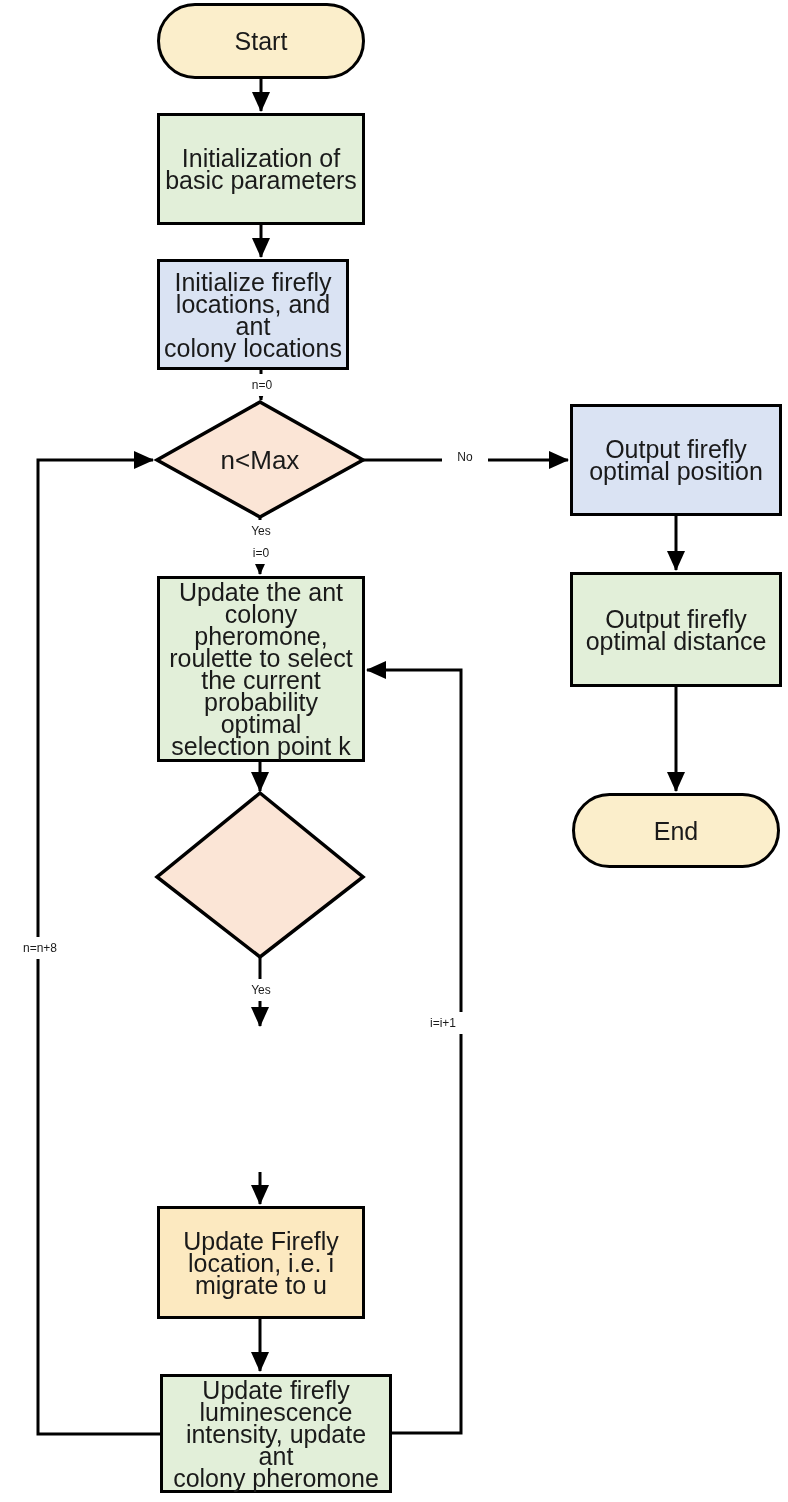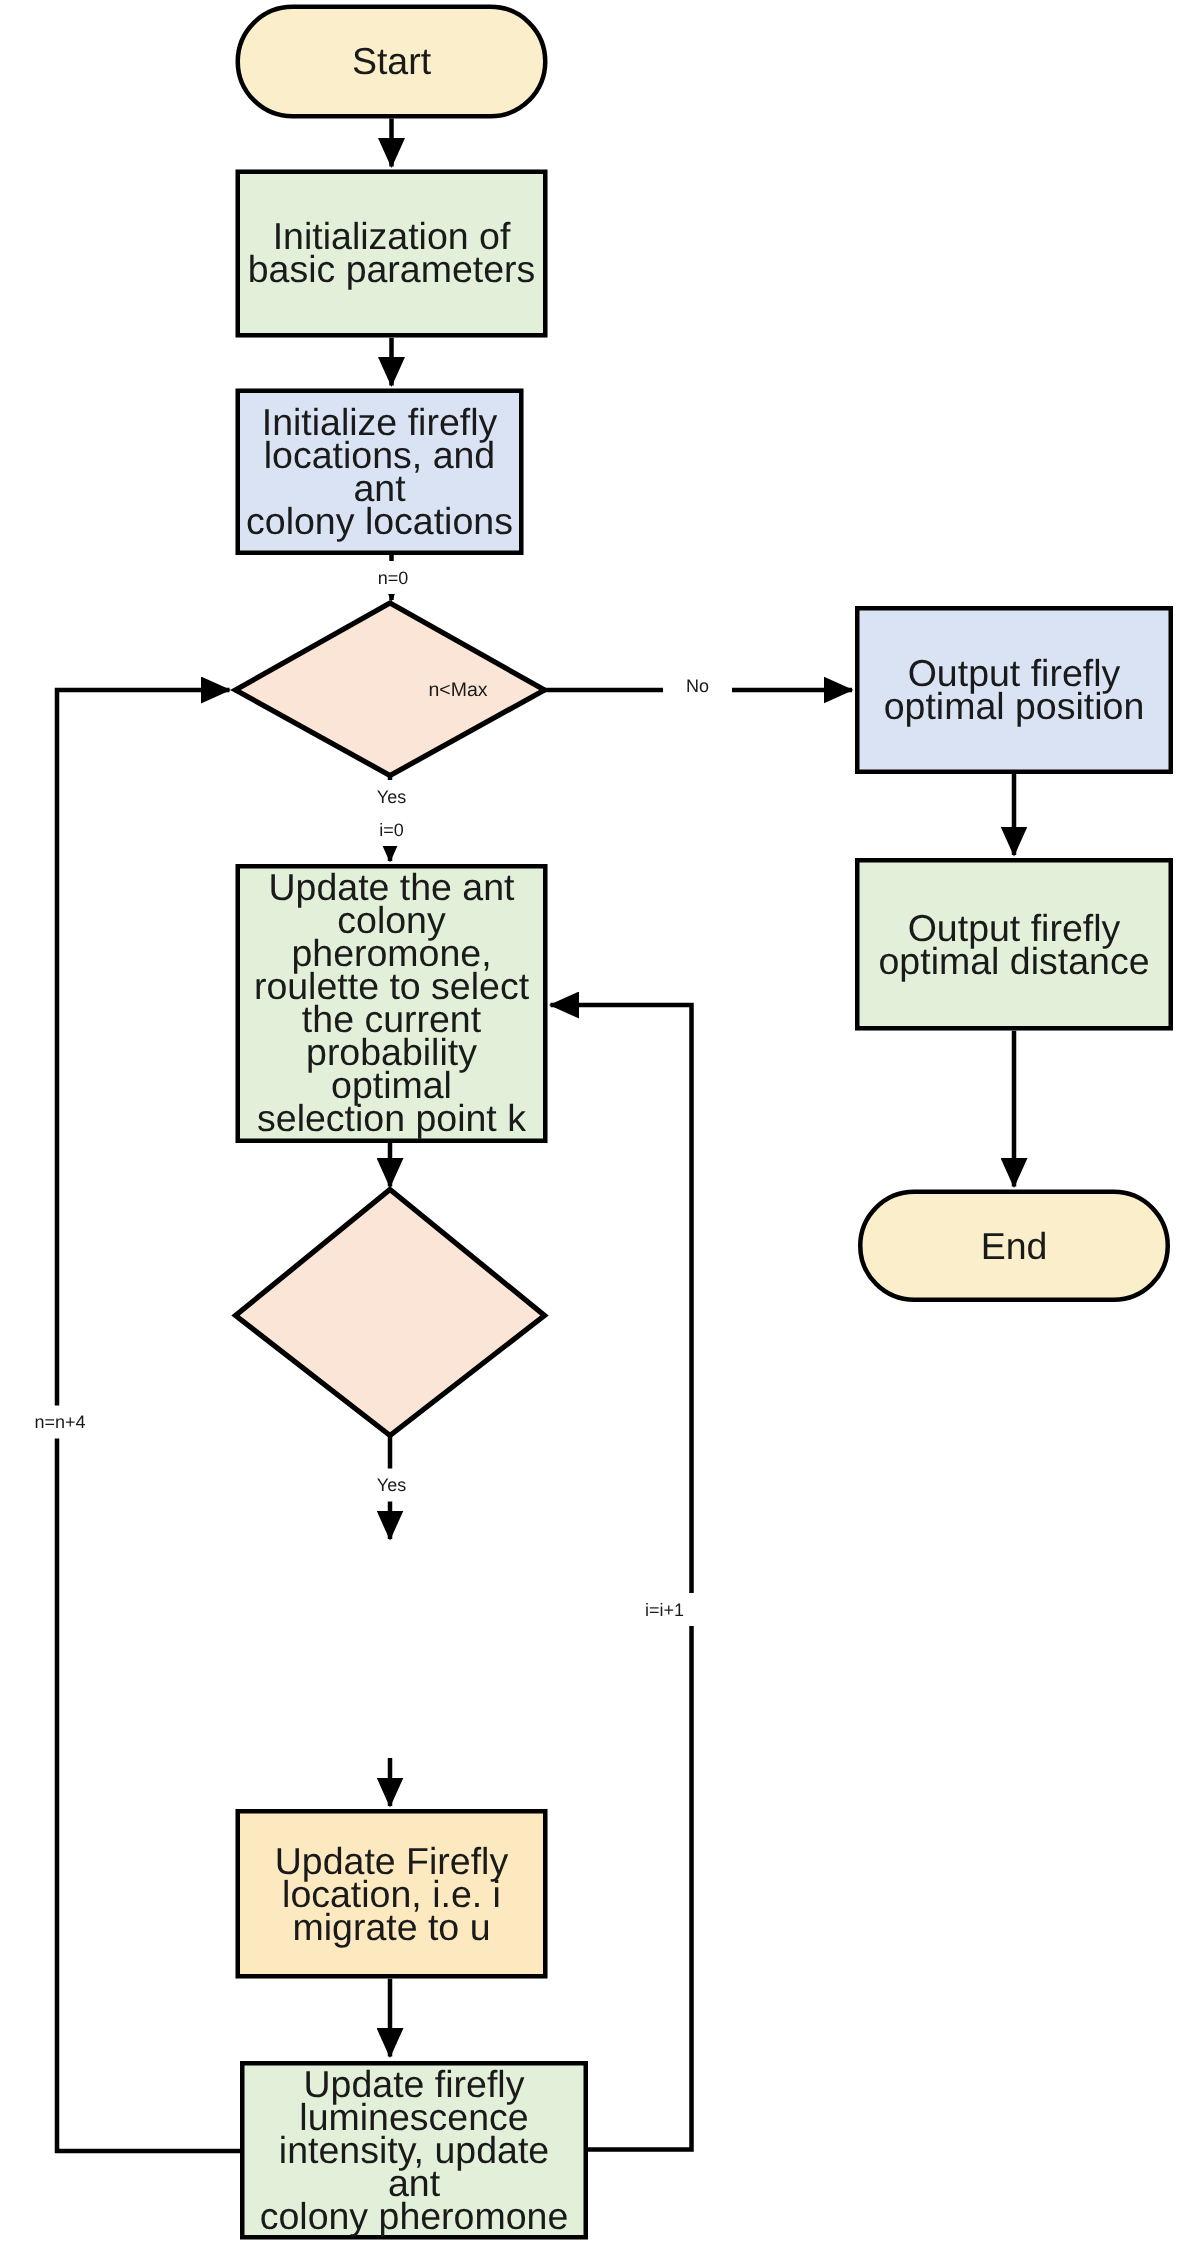--- a/index.html
+++ b/index.html
@@ -42,22 +42,22 @@
     line-height: 22px;
     white-space: pre-line;
     padding: 2px 4px;
   }
   .terminal { border-radius: 38px; background: var(--terminal-fill, #fbeecb); }
   .green  { background: var(--process-green, #e2efd9); }
   .blue   { background: var(--process-blue, #dae3f3); }
   .yellow { background: var(--process-yellow, #fce9c0); }
   .diamond-label {
     position: absolute;
-    text-align: right;
-    font-size: 13px;
+    text-align: center;
+    font-size: 26px;
     line-height: 22px;
     white-space: pre-line;
   }
   .edge-label {
     position: absolute;
     text-align: center;
     font-size: 12px;
     line-height: 22px;
     background: var(--canvas-bg, #fff);
   }
@@ -150,17 +150,17 @@
   <div class="edge-label" style="left:236px; top:374px; width:52px;">n=0</div>
 
   <div class="edge-label" style="left:442px; top:446px; width:46px;">No</div>
 
   <div class="edge-label" style="left:238px; top:520px; width:46px;">Yes</div>
 
   <div class="edge-label" style="left:240px; top:542px; width:42px;">i=0</div>
 
   <div class="edge-label" style="left:238px; top:979px; width:46px;">Yes</div>
 
-  <div class="edge-label" style="left:6px; top:937px; width:68px;">n=n+4</div>
+  <div class="edge-label" style="left:6px; top:937px; width:68px;">n=n+8</div>
 
-  <div class="edge-label" style="left:419px; top:1062px; width:48px;">i=i+1</div>
+  <div class="edge-label" style="left:419px; top:1012px; width:48px;">i=i+1</div>
 
 </div>
 
 </body></html>

